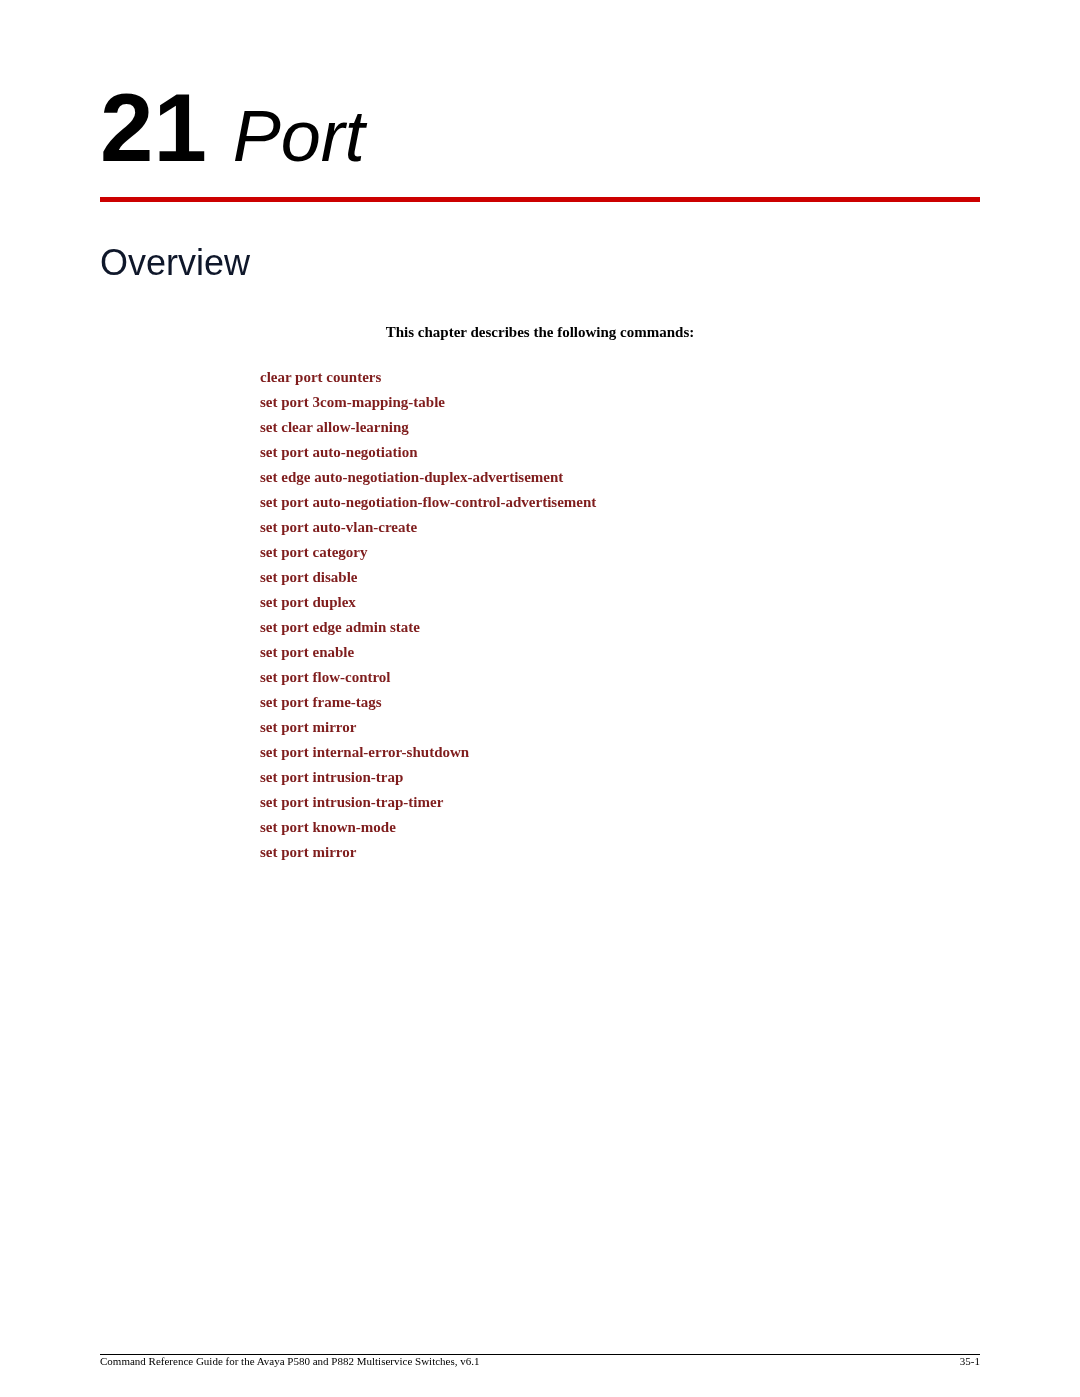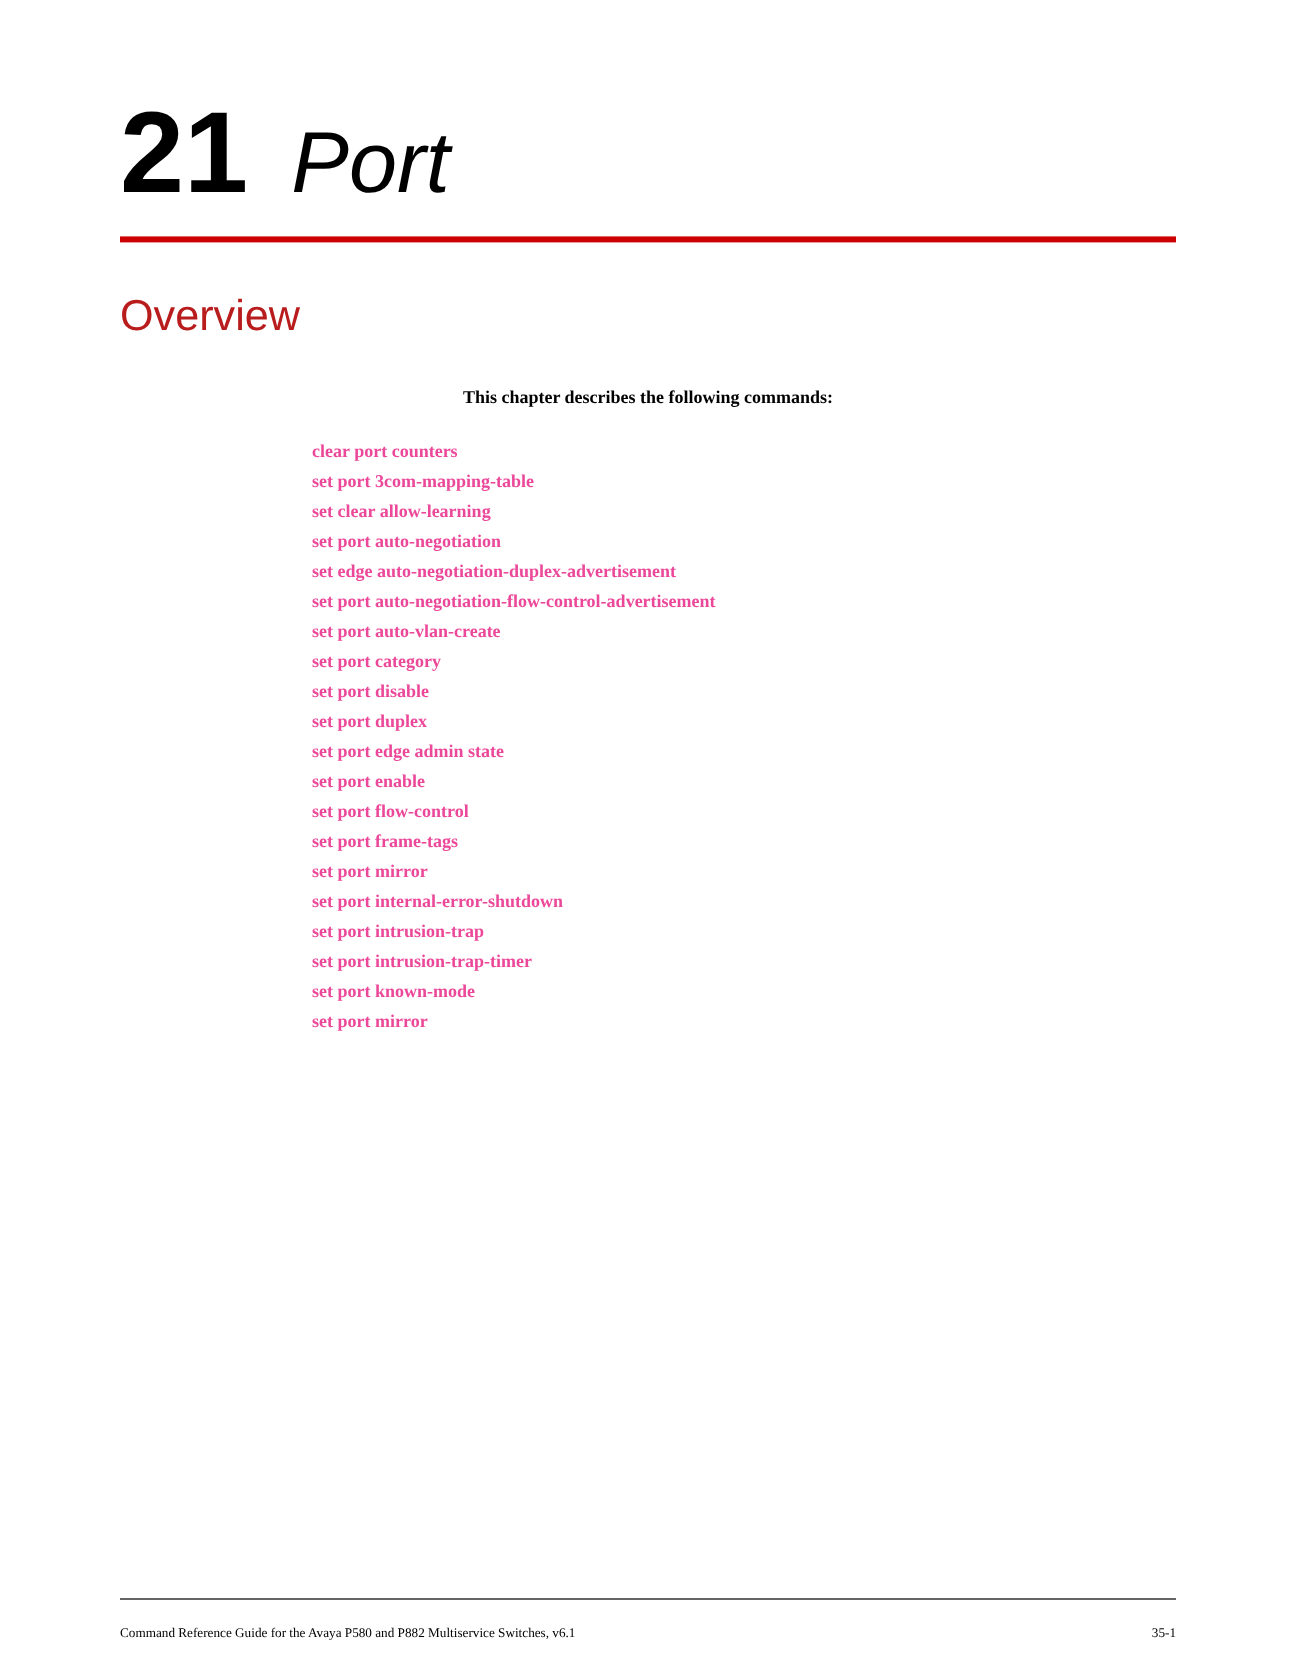--- a/index.html
+++ b/index.html
@@ -20,21 +20,21 @@
     .page-container {
       padding: 80px 100px 60px 100px;
       min-height: 1397px;
       display: flex;
       flex-direction: column;
     }
 
     .chapter-header {
       display: flex;
       align-items: baseline;
-      gap: 36px;
+      gap: 26px;
       margin-bottom: 20px;
     }
 
     .chapter-number {
       font-size: 96px;
       font-weight: bold;
       color: #000000;
       line-height: 1;
       font-family: Arial, sans-serif;
     }
@@ -50,21 +50,21 @@
     .red-rule {
       width: 100%;
       height: 5px;
       background-color: #cc0000;
       margin-bottom: 40px;
     }
 
     .section-title {
       font-size: 36px;
       font-weight: normal;
-      color: #b91c1c;
+      color: #0f172a;
       font-family: Arial, sans-serif;
       margin-bottom: 40px;
     }
 
     .intro-text {
       font-size: 15px;
       font-weight: bold;
       color: #000000;
       text-align: center;
       margin-bottom: 28px;
@@ -75,38 +75,38 @@
       display: flex;
       flex-direction: column;
       align-items: center;
       gap: 8px;
       margin-left: 40px;
     }
 
     .command-link {
       font-size: 15px;
       font-weight: bold;
-      color: #ec4899;
+      color: #7f1d1d;
       text-decoration: none;
       font-family: Times New Roman, Times, serif;
       display: block;
       text-align: left;
       width: 600px;
     }
 
     .footer {
       position: absolute;
       bottom: 30px;
       left: 100px;
       right: 100px;
       display: flex;
       justify-content: space-between;
       align-items: center;
       border-top: 1px solid #000000;
-      padding-top: 22px;
+      padding-top: 0;
     }
 
     .footer-text {
       font-size: 11px;
       color: #000000;
       font-family: Times New Roman, Times, serif;
     }
 
     .footer-page {
       font-size: 11px;

